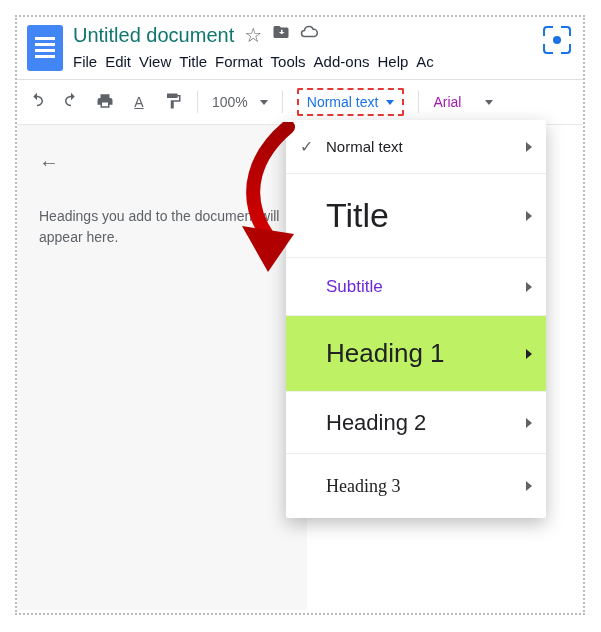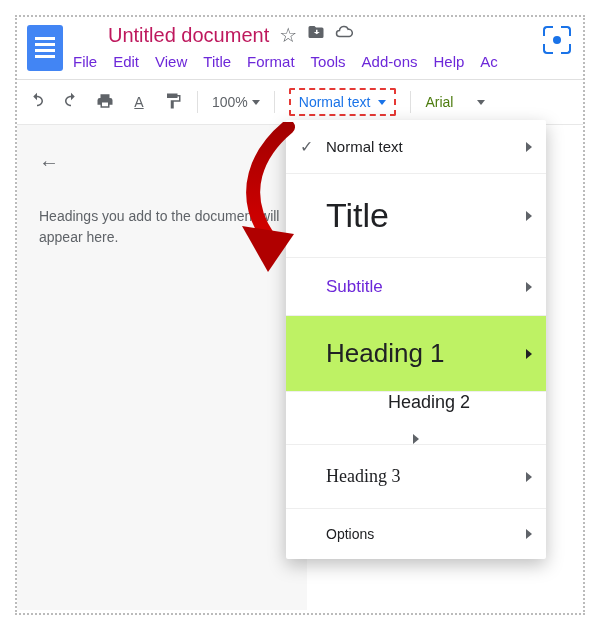--- a/index.html
+++ b/index.html
@@ -38,27 +38,27 @@
     left: 8px; top: 12px;
     width: 20px; height: 3px;
     background: #fff;
     box-shadow: 0 6px 0 #fff, 0 12px 0 #fff, 0 18px 0 #fff;
   }
   .titlebar { flex: 1; }
   .title-row {
     display: flex; align-items: center; gap: 10px;
     color: #5f6368; font-size: 20px;
   }
-  .title-text { color: #be185d; margin-left: 35px; }
+  .title-text { color: #0f766e; }
   .title-icons { display: flex; gap: 10px; color: #5f6368; }
   .title-icons span { cursor: default; }
   .menubar {
     display: flex;
-    gap: 16px;
-    color: #6d28d9;
+    gap: 8px;
+    color: #0f172a;
     font-size: 15px;
     margin-top: 6px;
   }
   .menubar span { cursor: default; }
   
   .scan {
     width: 28px; height: 28px;
     position: relative; margin-top: 3px; margin-right: 2px;
   }
   .scan .corner {
@@ -81,37 +81,37 @@
     margin-top: 8px;
     padding: 8px 10px;
     display: flex;
     align-items: center;
     gap: 14px;
     color: #5f6368;
     font-size: 14px;
   }
   .tb-btn { width: 20px; text-align:center; }
   .sep { width:1px; height:22px; background:#e0e0e0; }
-  .zoom { display:flex; align-items:center; gap:4px;text-align:right; }
+  .zoom { display:flex; align-items:center; gap:12px;text-align:right; }
   .caret {
     width:0; height:0;
     border-left:4px solid transparent;
     border-right:4px solid transparent;
     border-top:5px solid #5f6368;
   }
   .style-dd {
     border: 2px dashed #e53935;
     padding: 4px 8px;
     display: flex; align-items: center; gap: 8px;
     color: #1a73e8;
     font-size: 14px;
     border-radius: 2px;
   }
   .style-dd .caret { border-top-color:#1a73e8; }
-  .font-dd { display:flex; align-items:center; gap:24px; color:#4d7c0f; }
+  .font-dd { display:flex; align-items:center; gap:24px; color:#a21caf; }
 
   
   .body-area {
     position: relative;
     height: calc(100% - 110px);
     border-top: 1px solid #e8e8e8;
   }
   .sidebar {
     position: absolute;
     left: 0; top: 0; bottom: 0;
@@ -151,21 +151,21 @@
     width:0; height:0;
     border-top:5px solid transparent;
     border-bottom:5px solid transparent;
     border-left:6px solid #5f6368;
   }
   .mi-normal { height:54px; font-size:15px; }
   .mi-title  { height:84px; font-size:34px;justify-content:center; }
   .mi-sub    { height:58px; font-size:17px; color:#6d28d9; }
   .mi-h1     { height:76px; font-size:26px; background:#bef264; }
   .mi-h1 .sub { border-left-color:#202124; }
-  .mi-h2     { height:53px; font-size:18px;flex-direction:column; }
+  .mi-h2     { height:62px; font-size:22px; }
   .mi-h3     { height:64px; font-size:18px;font-family:Liberation Serif, serif; }
   .mi-opt    { height:50px; font-size:14px; }
   .menu-item .label.pad { padding-left: 26px; }
 
   
   .arrow-svg {
     position: absolute;
     left: 218px; top: 122px;
     width: 110px; height: 160px;
     pointer-events: none;
@@ -285,24 +285,20 @@
     <span class="sub"></span>
   </div>
   <div class="menu-item mi-h2">
     <span class="label pad">Heading 2</span>
     <span class="sub"></span>
   </div>
   <div class="menu-item mi-h3">
     <span class="label pad">Heading 3</span>
     <span class="sub"></span>
   </div>
-  <div class="menu-item mi-opt">
-    <span class="label pad">Options</span>
-    <span class="sub"></span>
-  </div>
 </div>
 
 <svg class="arrow-svg" viewBox="0 0 110 160">
   <defs>
     <linearGradient id="g" x1="0" y1="0" x2="0" y2="1">
       <stop offset="0" stop-color="#a30000"></stop>
       <stop offset="1" stop-color="#d40000"></stop>
     </linearGradient>
   </defs>
   <path d="M70 5 C 40 30, 20 70, 50 115" fill="none" stroke="url(#g)" stroke-width="14" stroke-linecap="round"></path>

